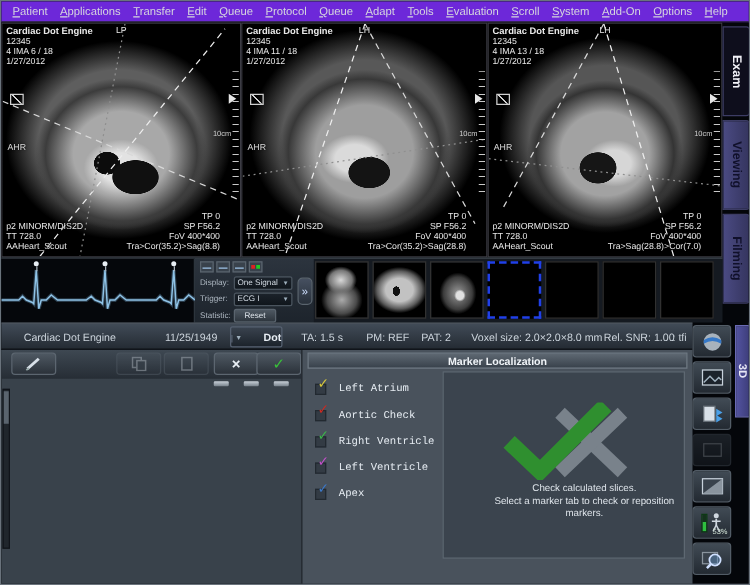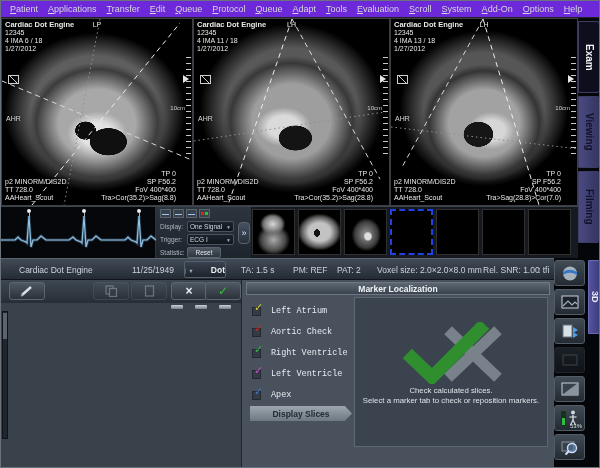--- a/index.html
+++ b/index.html
@@ -109,21 +109,21 @@
      border:1px solid #6e7882;display:flex;align-items:center;justify-content:center;font-size:8.5px;font-weight:bold;color:#f0f4f8;}
   .marker{position:absolute;left:10px;width:130px;height:14px;display:flex;align-items:center;}
   .marker .box{position:relative;width:9px;height:9px;border:1px solid #222930;background:#333b44;}
   .marker .mck{position:absolute;left:1px;top:-6px;font-size:11px;font-weight:bold;line-height:11px;}
   .marker .mlab{margin-left:10px;font-size:8.5px;color:#e6ecf2;font-family:Liberation Mono, monospace;}
   .dispbtn{position:absolute;left:8px;top:126px;width:102px;height:15px;background:linear-gradient(#9ea7b0,#6e7881);
      clip-path:polygon(0 0,93% 0,100% 50%,93% 100%,0 100%);display:flex;align-items:center;justify-content:center;
      font-size:8.5px;font-weight:bold;color:#222a32;}
   .taskbox{position:absolute;left:112px;top:17px;width:194px;height:150px;background:#3b444e;border:1px solid #5e6872;}
   .bigmark{display:block;margin:24px auto 2px auto;}
-  .instr{text-align:center;font-size:7.8px;line-height:10px;color:#dde3e9;}
+  .instr{text-align:center;font-size:7.8px;line-height:10px;color:#dde3e9;padding-left:33px;}
 
   
   .rightrail{position:absolute;left:553px;top:258px;width:33px;height:210px;display:flex;flex-direction:column;gap:3px;padding-top:1px;}
   .railbtn{width:31px;height:26px;background:linear-gradient(#414b55,#232a32);border:1px solid #525c66;border-radius:3px;
      display:flex;align-items:center;justify-content:center;position:relative;}
   .railbtn.dis{opacity:.38;}
   .sar{display:flex;align-items:center;gap:2px;}
   .sarbar{width:5px;height:15px;border:1px solid #0c3a14;background:linear-gradient(to top,#2fbf3f 0 55%,#14321c 55%);}
   .sartxt{position:absolute;right:2px;bottom:1px;font-size:6px;color:#cfe0d4;}
 </style>
@@ -395,21 +395,20 @@
       </span>
       <span class="mlab">Left Ventricle</span>
     </div>
     <div class="marker" style="top:108px;">
       <span class="box">
         <span class="mck" style="color: rgb(60, 120, 200);">✓</span>
       </span>
       <span class="mlab">Apex</span>
     </div>
 
-    <div class="dispbtn">Display Slices</div>
 
     <div class="taskbox">
       <svg class="bigmark" width="110" height="62">
         <line x1="56" y1="12" x2="98" y2="52" stroke="#79828b" stroke-width="11" stroke-linecap="square"></line>
         <line x1="98" y1="12" x2="56" y2="52" stroke="#79828b" stroke-width="11" stroke-linecap="square"></line>
         <polyline points="16,36 36,55 84,7" fill="none" stroke="#2f8f2f" stroke-width="13" stroke-linecap="square"></polyline>
       </svg>
       <div class="instr">
         <div>Check calculated slices.</div>
         <div>Select a marker tab to check or reposition markers.</div>

